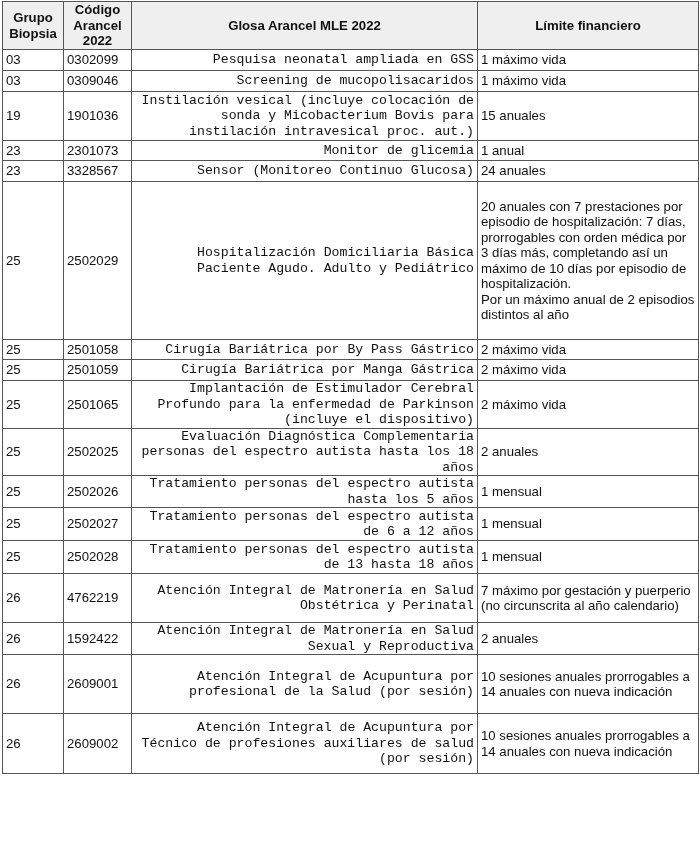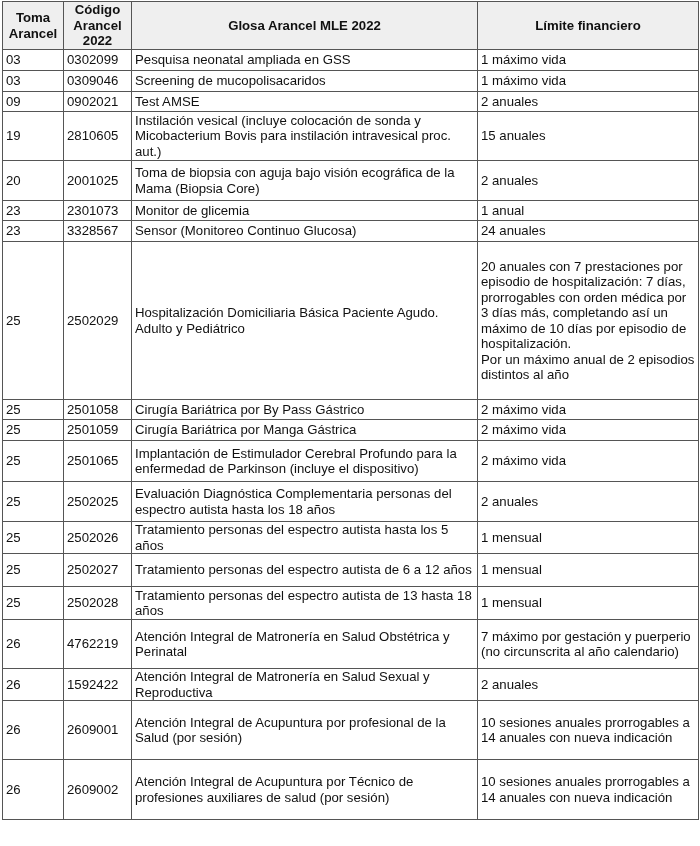--- a/index.html
+++ b/index.html
@@ -8,71 +8,59 @@
     position: absolute; left: 2px; top: 1px;
     width: 696px; border-collapse: collapse; table-layout: fixed;
     font-size: 13.2px; line-height: 15.5px;
   }
   table.arancel td, table.arancel th {
     border: 1.5px solid #555555; padding: 0 3px; vertical-align: middle;
   }
   table.arancel th { background: #efefef; font-weight: bold; text-align: center; font-size: 13.2px; line-height: 15.5px; }
   col.c1 { width: 61px; } col.c2 { width: 68px; } col.c3 { width: 346px; } col.c4 { width: 221px; }
   td.grupo, td.codigo, td.limite { text-align: left; }
-  td.glosa { text-align: left; padding-left: 4px; padding-right: 2px; }
+  td.glosa { text-align: right; padding-left: 4px; padding-right: 2px; font-family: Liberation Mono, monospace; }
   td.limite { white-space: pre-line; padding: 0 4px; margin-left: 28px; }
 </style>
 </head>
 <body>
 
 <table class="arancel">
   <colgroup>
     <col class="c1">
       <col class="c2">
       <col class="c3">
       <col class="c4">
   </colgroup>
   <thead>
     <tr style="height:48px">
-      <th>Toma Arancel</th>
+      <th>Grupo Biopsia</th>
       <th>Código Arancel 2022</th>
       <th>Glosa Arancel MLE 2022</th>
       <th>Límite financiero</th>
     </tr>
   </thead>
   <tbody id="rows">
       <tr style="height: 21px;">
         <td class="grupo">03</td>
         <td class="codigo">0302099</td>
         <td class="glosa">Pesquisa neonatal ampliada en GSS</td>
         <td class="limite">1 máximo vida</td>
       </tr>
       <tr style="height: 21px;">
         <td class="grupo">03</td>
         <td class="codigo">0309046</td>
         <td class="glosa">Screening de mucopolisacaridos</td>
         <td class="limite">1 máximo vida</td>
       </tr>
-      <tr style="height: 20px;">
-        <td class="grupo">09</td>
-        <td class="codigo">0902021</td>
-        <td class="glosa">Test AMSE</td>
-        <td class="limite">2 anuales</td>
-      </tr>
       <tr style="height: 49px;">
         <td class="grupo">19</td>
-        <td class="codigo">2810605</td>
+        <td class="codigo">1901036</td>
         <td class="glosa">Instilación vesical (incluye colocación de sonda y Micobacterium Bovis para instilación intravesical proc. aut.)</td>
         <td class="limite">15 anuales</td>
-      </tr>
-      <tr style="height: 40px;">
-        <td class="grupo">20</td>
-        <td class="codigo">2001025</td>
-        <td class="glosa">Toma de biopsia con aguja bajo visión ecográfica de la Mama (Biopsia Core)</td>
-        <td class="limite">2 anuales</td>
       </tr>
       <tr style="height: 20px;">
         <td class="grupo">23</td>
         <td class="codigo">2301073</td>
         <td class="glosa">Monitor de glicemia</td>
         <td class="limite">1 anual</td>
       </tr>
       <tr style="height: 21px;">
         <td class="grupo">23</td>
         <td class="codigo">3328567</td>

